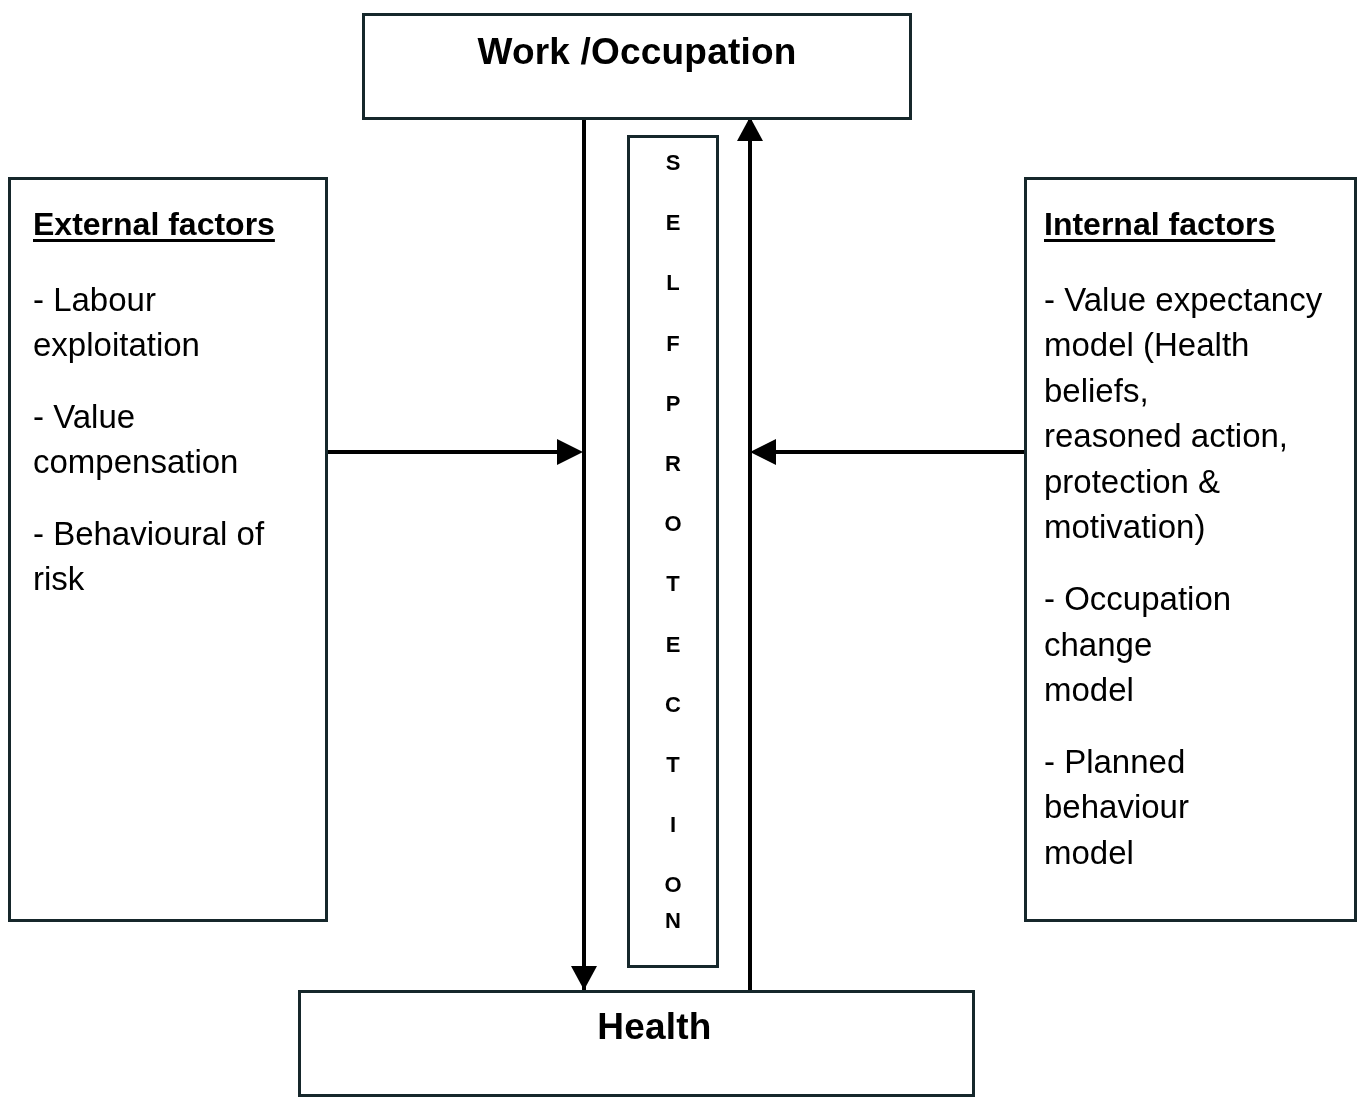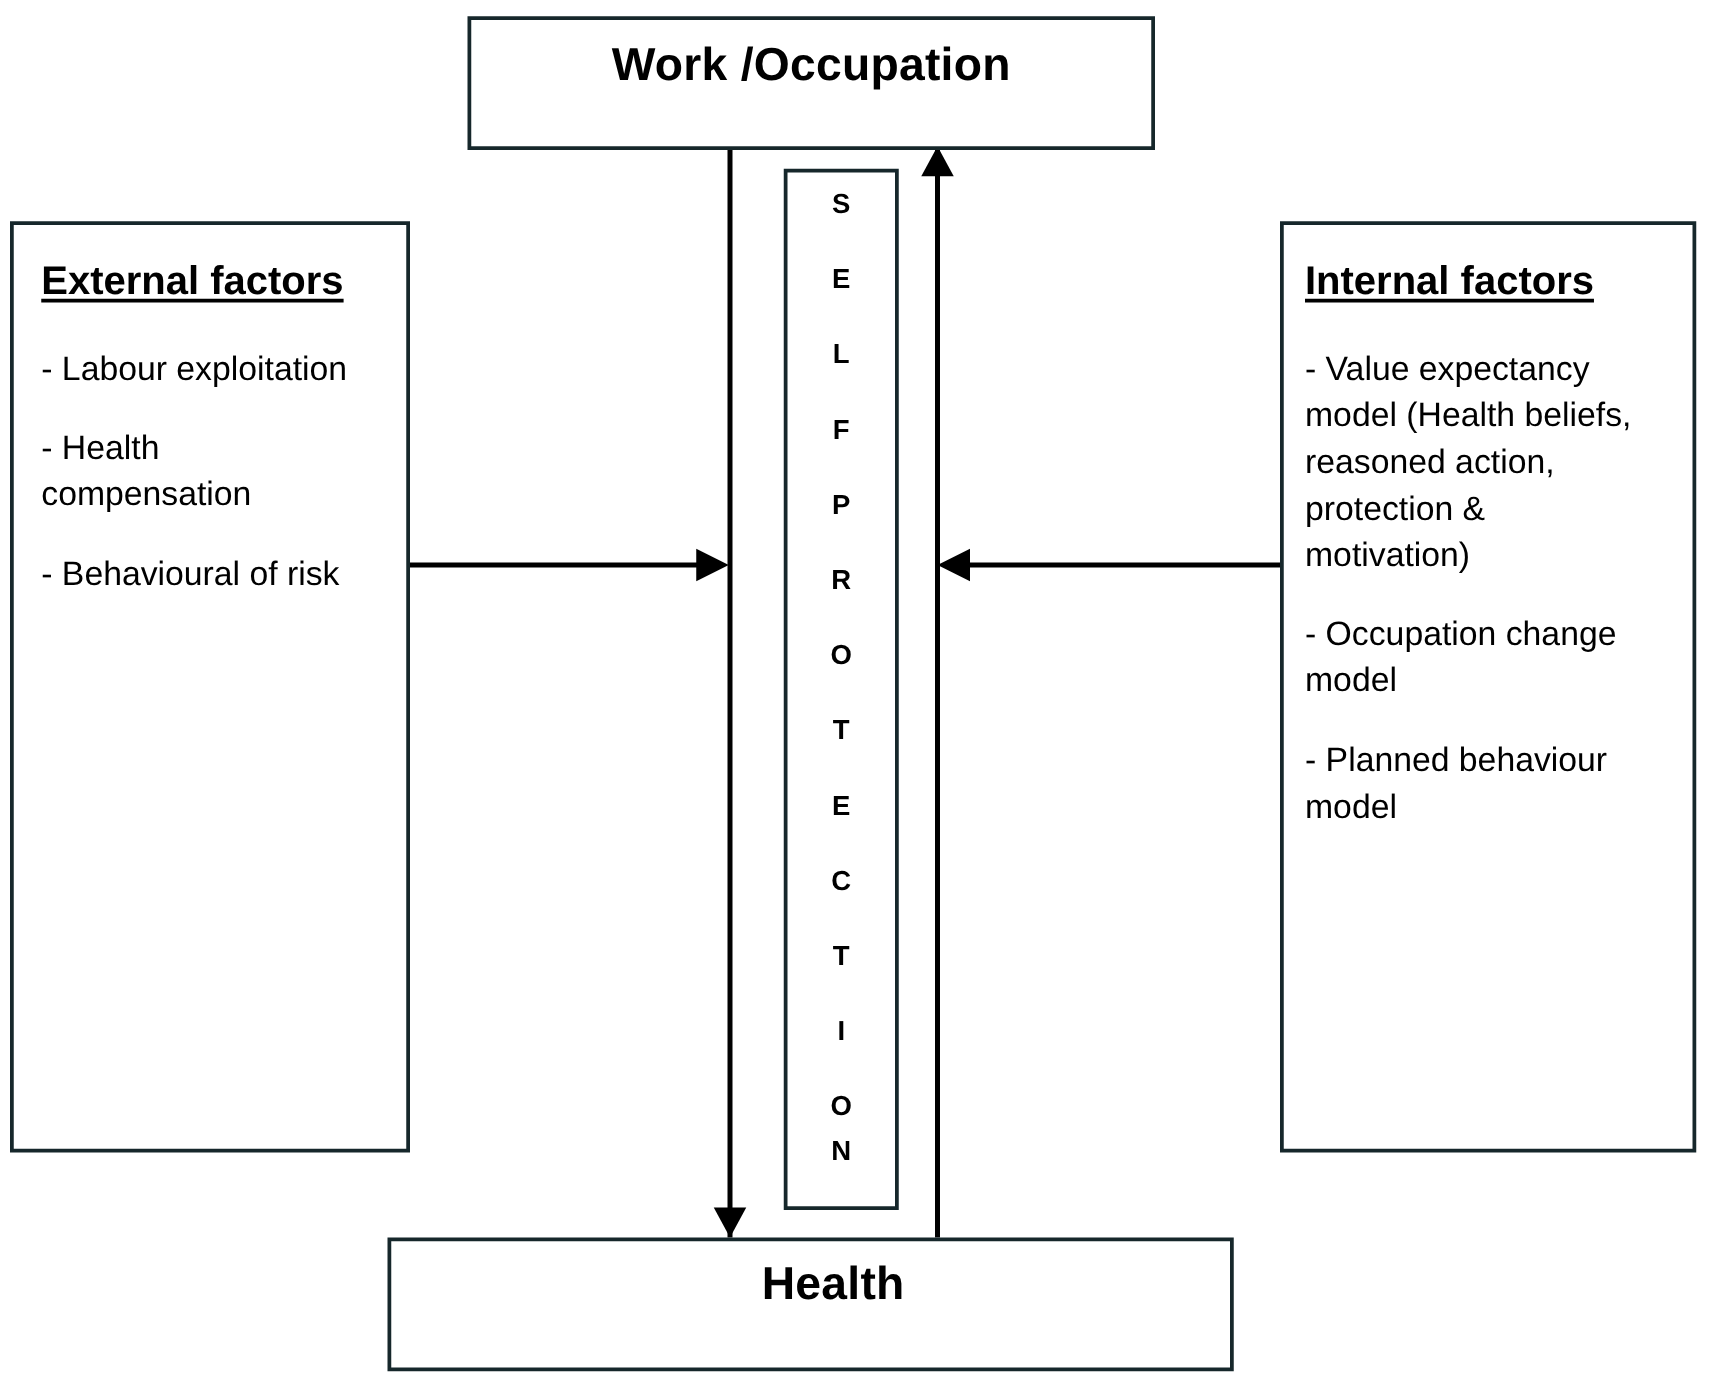--- a/index.html
+++ b/index.html
@@ -25,21 +25,20 @@
     box-sizing: border-box;
     border: 3px solid #16272b;
     background: #ffffff;
   }
 
   
   .title-box {
     display: flex;
     align-items: center;
     justify-content: center;
-    margin-left: 12px;
   }
   .title-box .title-text {
     font-size: 37px;
     font-weight: bold;
     letter-spacing: 0.2px;
     line-height: 1.1;
     color: #000000;
   }
   #work-box .title-text { transform: translateY(-14px); }
   #health-box .title-text { transform: translateY(-16px); }
@@ -56,21 +55,21 @@
     line-height: 1.15;
     margin: 0 0 34px 0;
     display: block;
   }
   .panel-list {
     list-style: none;
     margin: 0;
     padding: 0;
   }
   .panel-item {
-    font-size: 27px;
+    font-size: 33px;
     line-height: 1.38;
     margin: 0 0 26px 0;
     white-space: pre-line;
   }
 
   
   #self-box {
     padding-top: 14px;
   }
   .self-letters {
@@ -151,21 +150,21 @@
   <div class="arrow-left" style="left:750px; top:439px;"></div>
 
   <div class="node title-box" id="work-box" style="left:362px; top:13px; width:550px; height:107px;">
     <span class="title-text">Work /Occupation</span>
   </div>
 
   <div class="node panel" id="external-box" style="left:8px; top:177px; width:320px; height:745px;">
     <span class="panel-heading">External factors</span>
     <ul class="panel-list">
       <li class="panel-item">- Labour exploitation</li>
-      <li class="panel-item">- Health
+      <li class="panel-item">- Value
 compensation</li>
       <li class="panel-item">- Behavioural of risk</li>
     </ul>
   </div>
 
   <div class="node panel" id="internal-box" style="left:1024px; top:177px; width:333px; height:745px;padding-left:17px;">
     <span class="panel-heading">Internal factors</span>
     <ul class="panel-list">
       <li class="panel-item">- Value expectancy
 model (Health beliefs,

